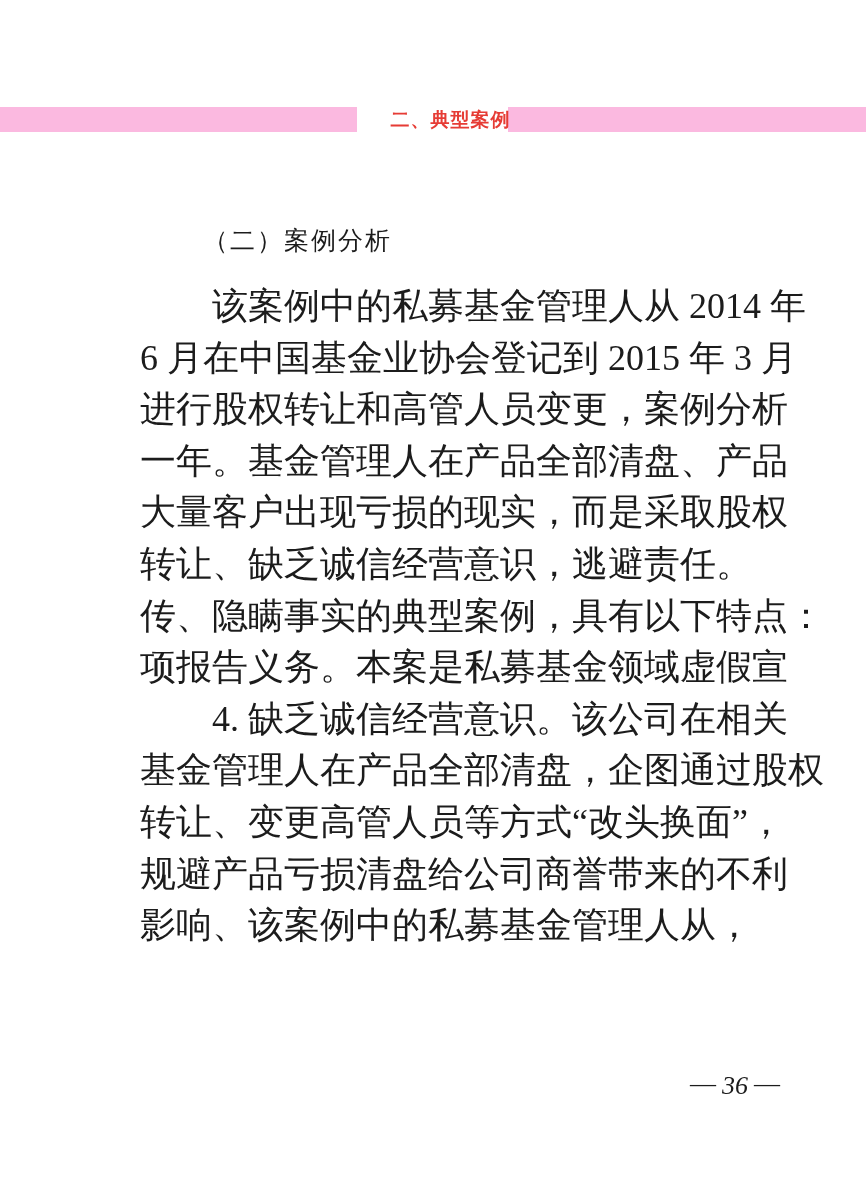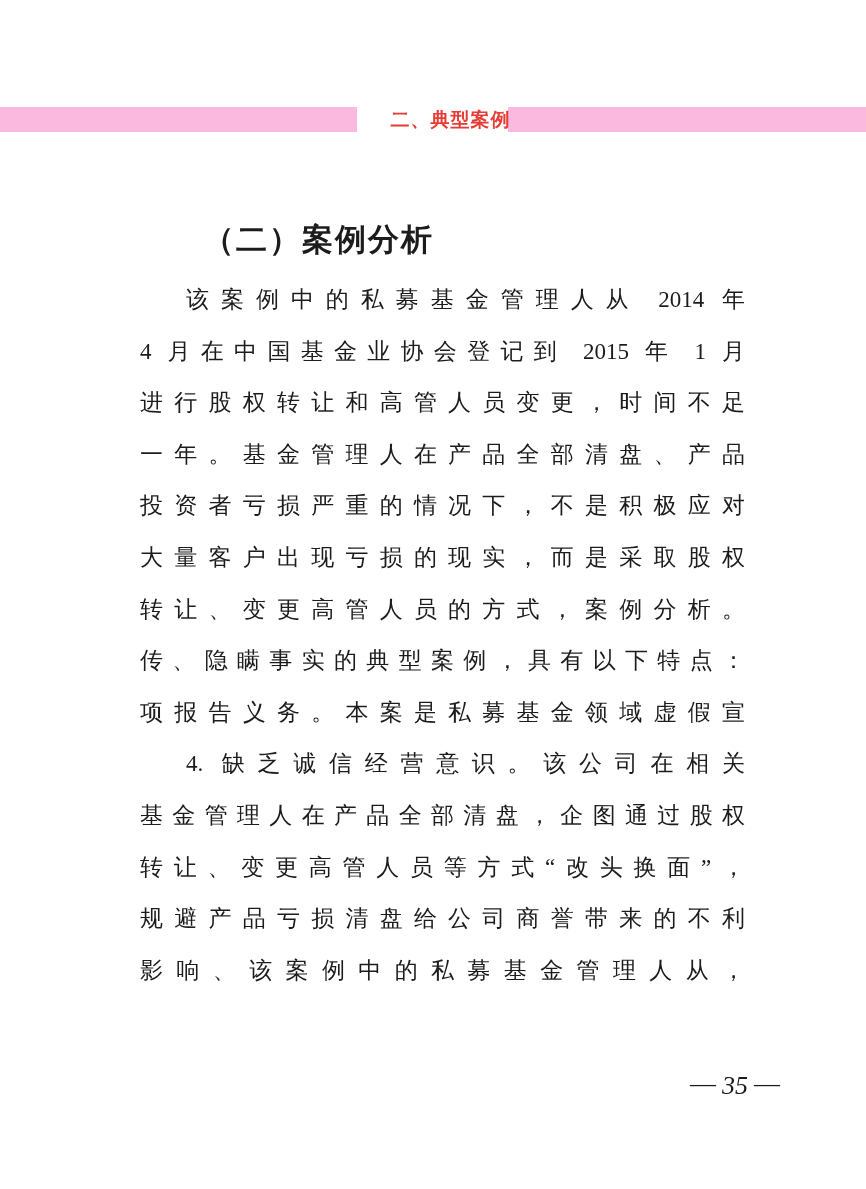--- a/index.html
+++ b/index.html
@@ -46,33 +46,33 @@
     margin-left: 36px;
   }
   
   .section-title {
     position: absolute;
     left: 140px;
     top: 220px;
     width: 605px;
     line-height: 40px;
     font-family: "Liberation Sans", "DejaVu Sans", sans-serif;
-    font-weight: bold;
-    font-size: 31px;
+    font-weight: normal;
+    font-size: 25px;
     text-indent: 63px;
     letter-spacing: 2px;
     white-space: nowrap;
   }
   
   .body-text {
     position: absolute;
     left: 140px;
-    top: 274px;
+    top: 281px;
     width: 605px;
-    font-size: 23px;
+    font-size: 36px;
     line-height: 51.6px;
   }
   .body-line {
     text-align: justify;
     text-align-last: justify;
     white-space: nowrap;
   }
   .body-line.indent {
     text-indent: 2em;
   }
@@ -105,34 +105,33 @@
 
   <div class="header-band"></div>
   <div class="header-gap">
     <span class="header-label">二、典型案例</span>
   </div>
 
   <div class="section-title">（二）案例分析</div>
 
   <div class="body-text">
     <div class="body-line indent">该案例中的私募基金管理人从 2014 年</div>
-    <div class="body-line">4 月在中国基金业协会登记到 2015 年 1 月</div>
-    <div class="body-line">进行股权转让和高管人员变更，时间不足</div>
+    <div class="body-line">6 月在中国基金业协会登记到 2015 年 3 月</div>
+    <div class="body-line">进行股权转让和高管人员变更，案例分析</div>
     <div class="body-line">一年。基金管理人在产品全部清盘、产品</div>
-    <div class="body-line">投资者亏损严重的情况下，不是积极应对</div>
     <div class="body-line">大量客户出现亏损的现实，而是采取股权</div>
-    <div class="body-line">转让、变更高管人员的方式，案例分析。</div>
+    <div class="body-line">转让、缺乏诚信经营意识，逃避责任。</div>
     <div class="body-line">传、隐瞒事实的典型案例，具有以下特点：</div>
     <div class="body-line">项报告义务。本案是私募基金领域虚假宣</div>
     <div class="body-line indent">4. 缺乏诚信经营意识。该公司在相关</div>
     <div class="body-line">基金管理人在产品全部清盘，企图通过股权</div>
     <div class="body-line">转让、变更高管人员等方式“改头换面”，</div>
     <div class="body-line">规避产品亏损清盘给公司商誉带来的不利</div>
     <div class="body-line">影响、该案例中的私募基金管理人从，</div>
   </div>
 
   <div class="page-number">
     <span class="dash">—</span>
-    <span class="num">35</span>
+    <span class="num">36</span>
     <span class="dash">—</span>
   </div>
 
 </div>
 
 </body></html>

